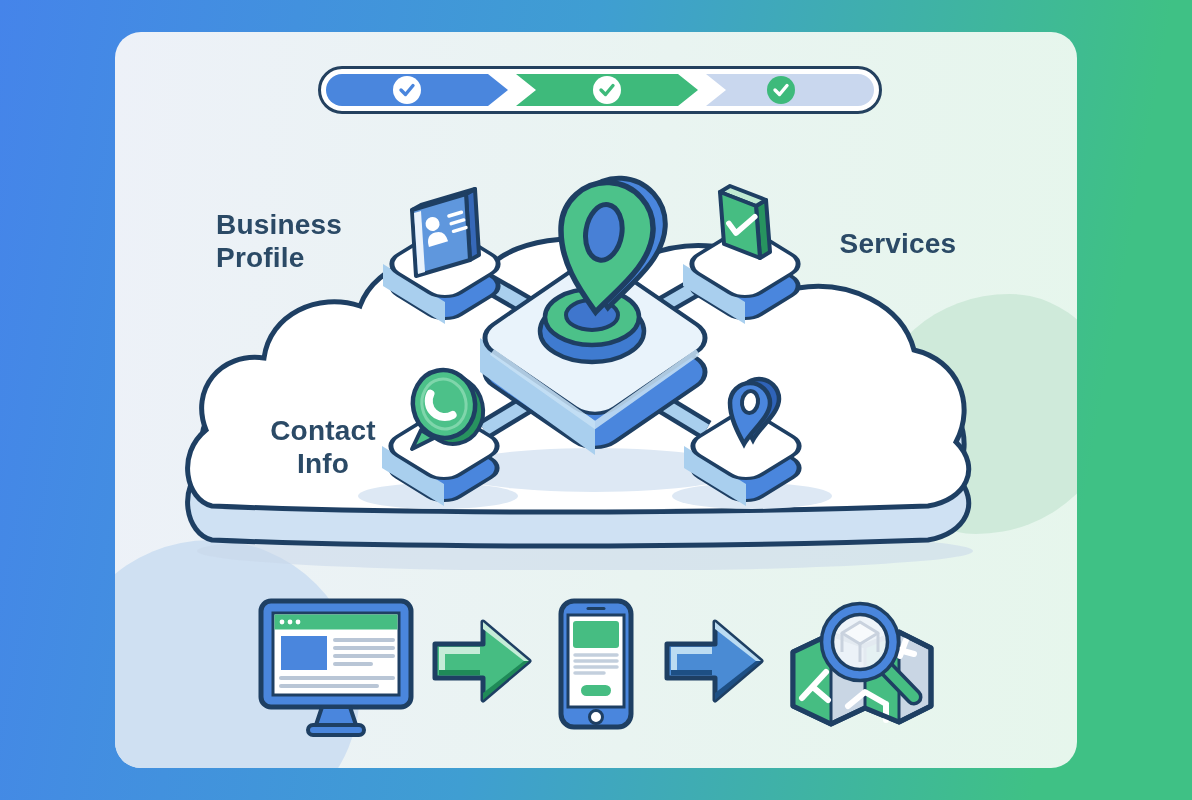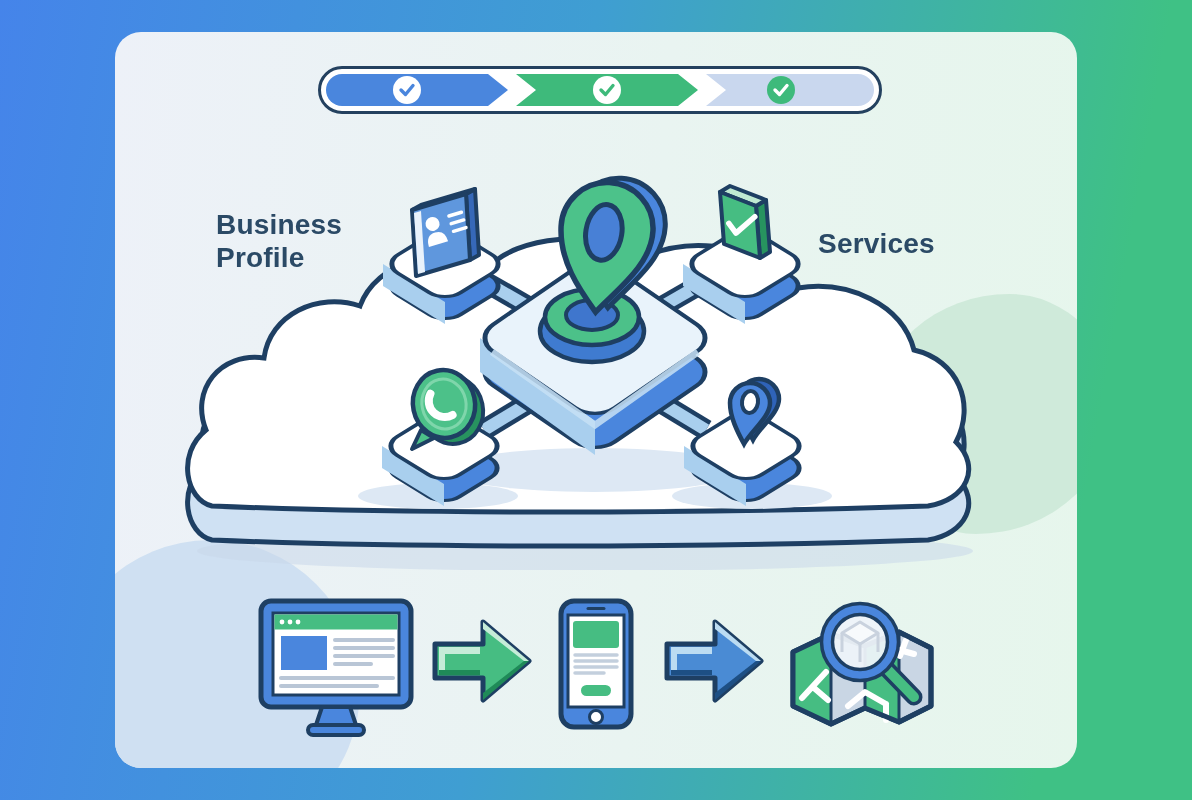--- a/index.html
+++ b/index.html
@@ -40,21 +40,21 @@
     position:absolute;top:2px;width:28px;height:28px;border-radius:50%;
     display:flex;align-items:center;justify-content:center;
   }
   .chk svg{display:block;}
   
   .hub-label{
     position:absolute;color:#2b4a66;font-weight:700;font-size:28px;
     line-height:1.18;letter-spacing:.2px;
   }
   .lbl-business{left:216px;top:208px;width:168px;}
-  .lbl-services{left:818px;top:227px;width:160px;text-align:left;}
+  .lbl-services{left:818px;top:227px;width:160px;text-align:center;}
   .lbl-contact{left:258px;top:414px;width:130px;text-align:center;}
   .lbl-location{left:818px;top:423px;width:160px;text-align:left;}
   .abs{position:absolute;}
 </style>
 </head>
 <body>
 
 <div class="canvas">
 
   <div class="card">
@@ -204,20 +204,21 @@
       <g>
         <path transform="translate(9,-4)" fill="#2f63b8" stroke="#1e3f63" stroke-width="4.5" d="M744,444 C 737,431 730,417 730,403 A 20,20 0 1 1 770,403 C 770,417 751,431 744,444 Z"></path>
         <path fill="#4a86dd" stroke="#1e3f63" stroke-width="4.5" d="M744,444 C 737,431 730,417 730,403 A 20,20 0 1 1 770,403 C 770,417 751,431 744,444 Z"></path>
         <ellipse cx="750" cy="402" rx="8" ry="11" fill="#ffffff" stroke="#1e3f63" stroke-width="4" transform="rotate(8 750 402)"></ellipse>
       </g>
     </g>
   </svg>
 
   <div class="hub-label lbl-business">Business Profile</div>
   <div class="hub-label lbl-services">Services</div>
+  <div class="hub-label lbl-contact">Contact Info</div>
 
   <svg class="abs" style="left:258px;top:598px;" width="156" height="140" viewBox="0 0 156 140">
     <rect x="3" y="3" width="150" height="106" rx="10" fill="#4a86dd" stroke="#1e3f63" stroke-width="5"></rect>
     <rect x="15" y="15" width="126" height="82" fill="#ffffff" stroke="#1e3f63" stroke-width="3"></rect>
     <rect x="16.5" y="16.5" width="123" height="15" fill="#46bd82"></rect>
     <circle cx="24" cy="24" r="2.4" fill="#ffffff"></circle>
     <circle cx="32" cy="24" r="2.4" fill="#ffffff"></circle>
     <circle cx="40" cy="24" r="2.4" fill="#ffffff"></circle>
     <rect x="23" y="38" width="46" height="34" fill="#4a86dd"></rect>
     <line x1="77" y1="42" x2="135" y2="42" stroke="#b9c6d6" stroke-width="4" stroke-linecap="round"></line>

